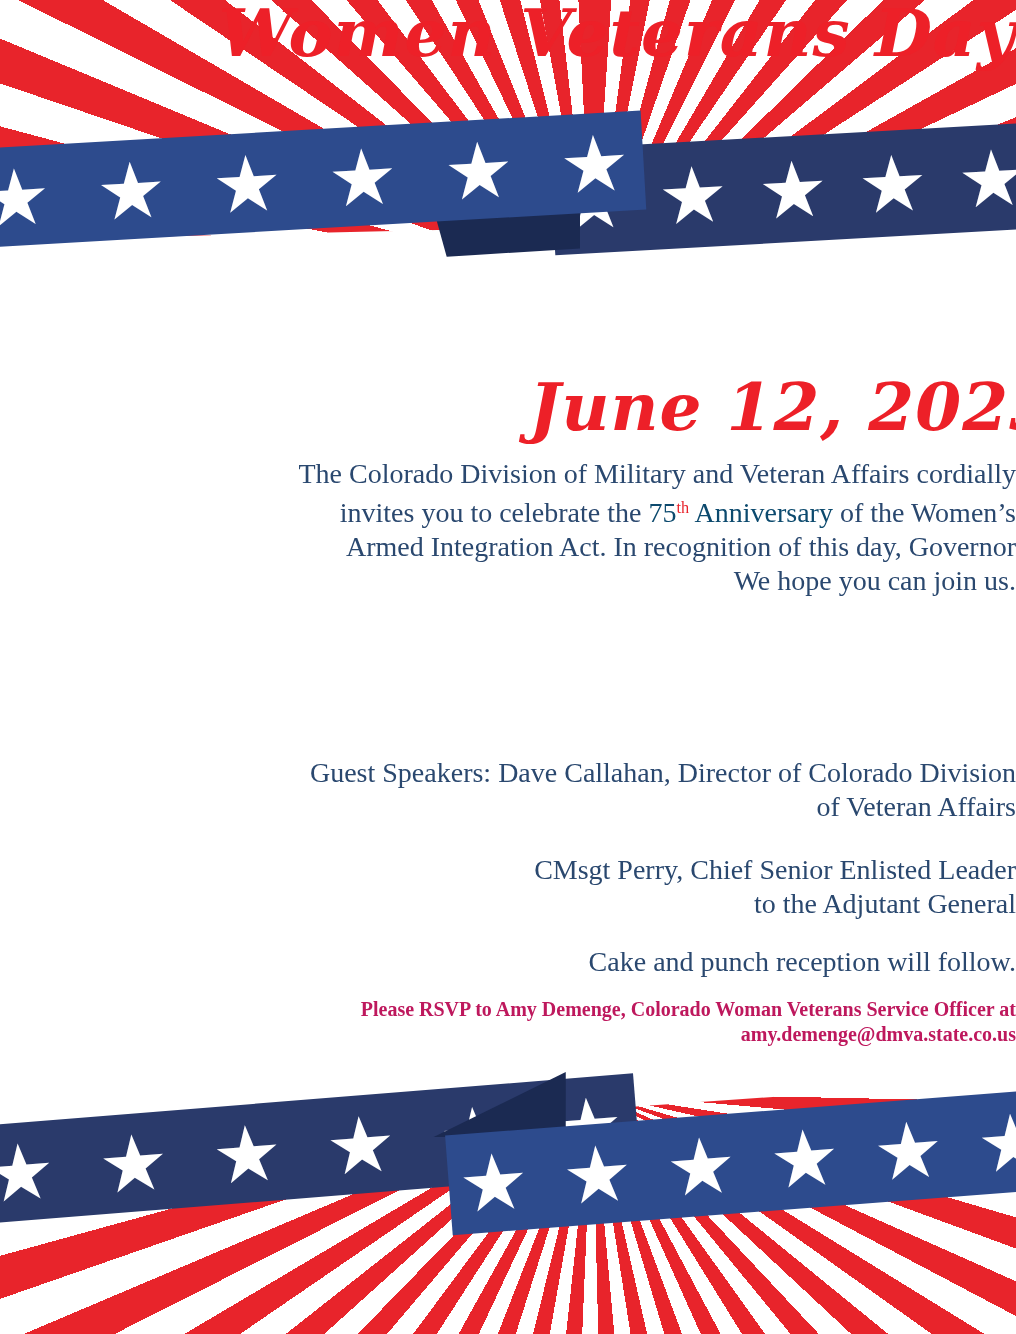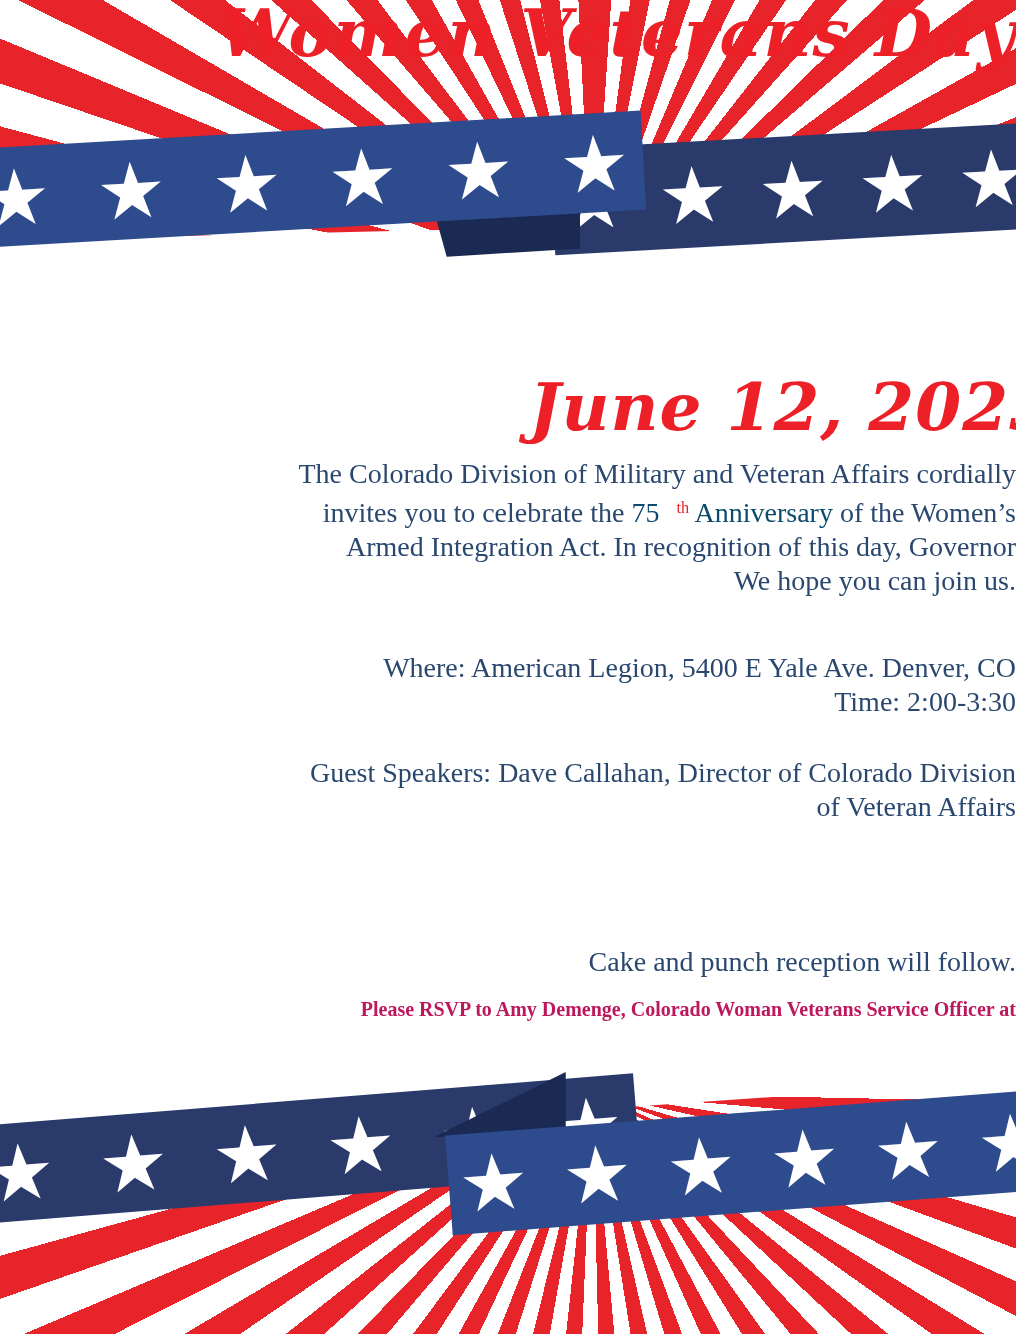--- a/index.html
+++ b/index.html
@@ -43,21 +43,21 @@
   .t2{top:374px;padding-left:40px;}
   .body-txt{font-size:28px;line-height:34px;}
   .intro{top:457px;}
   .details{top:651px;}
   .speakers{top:756px;}
   .cmsgt{top:853px;}
   .reception{top:945px;}
   .rsvp{top:997px;font-weight:bold;color:#be185d;font-size:20px;line-height:25px;
         font-family:"Liberation Serif","DejaVu Serif",serif;}
   .red{color:#0c4a6e;}
-  .sup-red{color:#e8232b;font-size:0.58em;vertical-align:9px;margin-left:17px;}
+  .sup-red{color:#e8232b;font-size:0.58em;vertical-align:9px;}
 </style>
 </head>
 <body>
 
 <div class="page">
 
   <div class="sun sun-t"></div>
   <div class="banner b-tr">
     <span class="star">★</span>
     <span class="star">★</span>
@@ -78,34 +78,35 @@
   <div class="txt title t1">Women Veterans Day</div>
   <div class="txt title t2">June 12, 2023</div>
 
   <div class="txt body-txt intro">
     <div>The Colorado Division of Military and Veteran Affairs cordially</div>
     <div><span>invites you to celebrate the </span><span class="red">75</span><span class="sup-red">th</span><span class="red"> Anniversary</span><span> of the Women’s</span></div>
     <div>Armed Integration Act. In recognition of this day, Governor</div>
     <div>We hope you can join us.</div>
   </div>
 
-  <div class="txt body-txt details">
-    <div>Where: American Legion, 5400 E Yale Ave. Denver, CO</div>
-    <div>Time: 2:00-3:30</div>
-  </div>
 
   <div class="txt body-txt speakers">
     <div>Guest Speakers: Dave Callahan, Director of Colorado Division</div>
     <div>of Veteran Affairs</div>
+  </div>
+  <div class="txt body-txt cmsgt">
+    <div>CMsgt Perry, Chief Senior Enlisted Leader</div>
+    <div>to the Adjutant General</div>
   </div>
 
   <div class="txt body-txt reception">Cake and punch reception will follow.</div>
 
   <div class="txt rsvp">
     <div>Please RSVP to Amy Demenge, Colorado Woman Veterans Service Officer at</div>
+    <div>amy.demenge@dmva.state.co.us</div>
   </div>
 
   <div class="sun sun-b"></div>
   <div class="banner b-bl">
     <span class="star">★</span>
     <span class="star">★</span>
     <span class="star">★</span>
     <span class="star">★</span>
     <span class="star">★</span>
     <span class="star">★</span>

